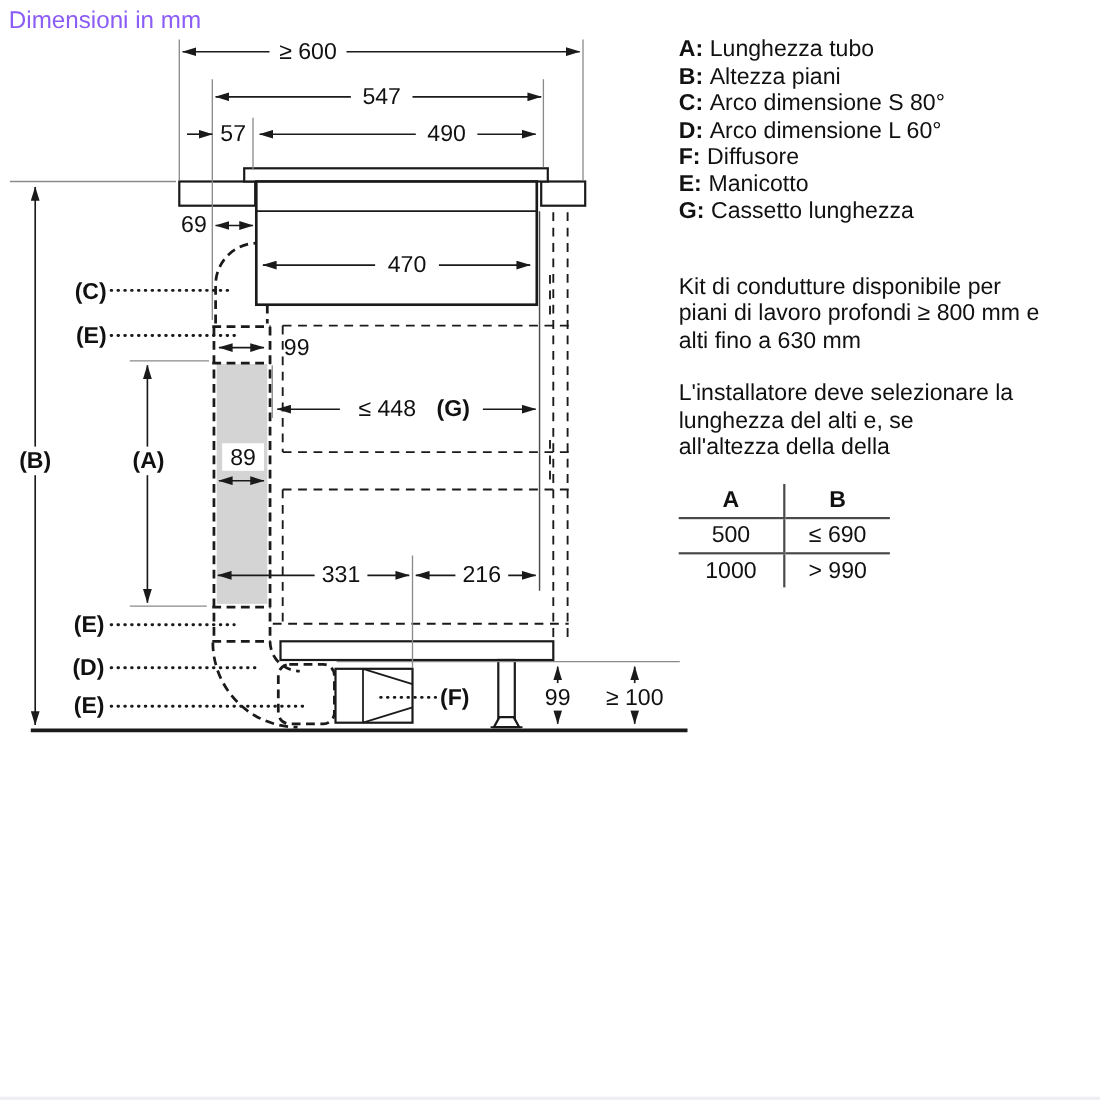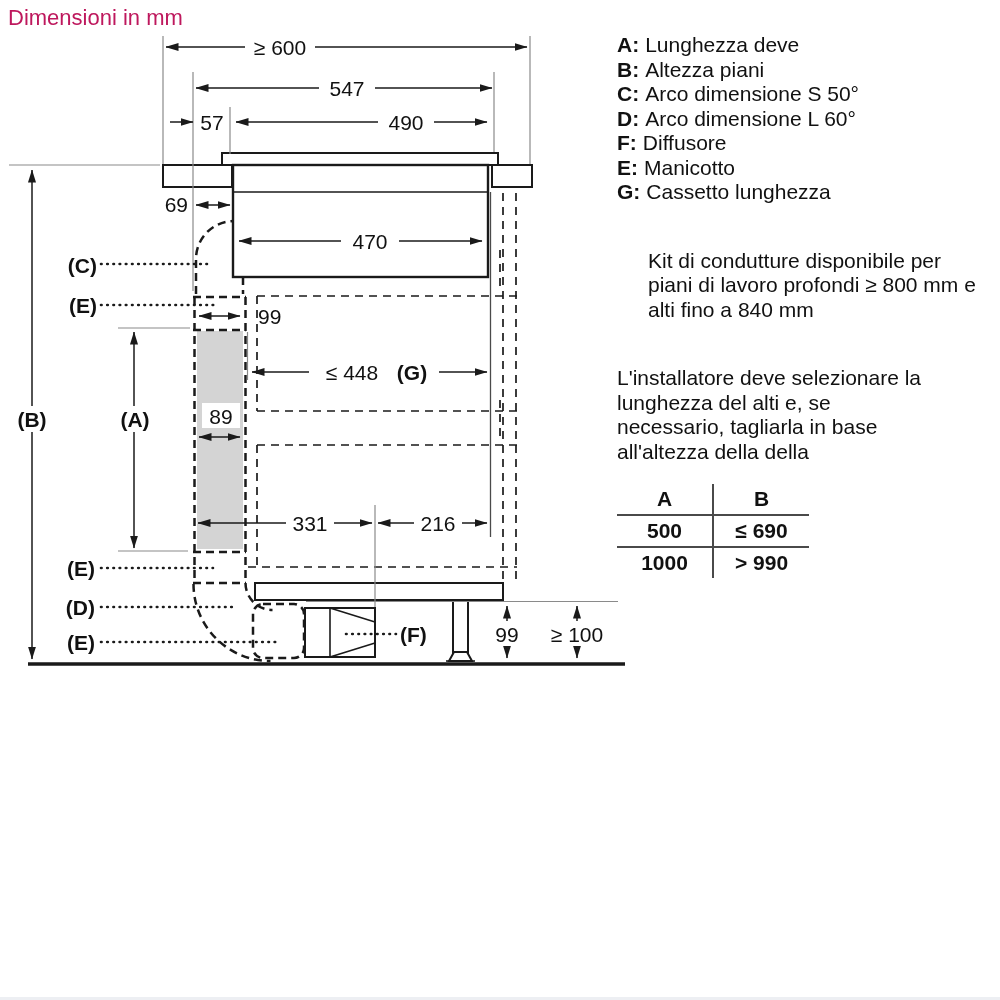--- a/index.html
+++ b/index.html
@@ -1,28 +1,28 @@
 <!DOCTYPE html>
 <html><head>
 <meta charset="utf-8">
 <style>
   html,body{margin:0;padding:0;background:#fff;}
   #stage{position:relative;width:1000px;height:1000px;background:#ffffff;overflow:hidden;
          font-family:"Liberation Sans",sans-serif;color:#111;}
-  #page-title{position:absolute;left:8px;top:5px;font-size:22px;color:#be185d;}
+  #page-title{position:absolute;left:8px;top:5px;font-size:22px;color:#8b5cf6;}
   #drawing{position:absolute;left:0;top:0;}
   
   #right-col{position:absolute;left:617px;top:33px;width:365px;}
   .legend-row{font-size:21px;line-height:24.5px;white-space:nowrap;}
   .lkey{font-weight:bold;margin-right:6px;}
   .note{font-size:21px;line-height:24.5px;}
-  #note1{margin-top:44px;margin-left:31px;}
-  #note2{margin-top:44px;}
+  #note1{margin-top:44px;}
+  #note2{margin-top:24px;}
   table#ab-table{border-collapse:collapse;margin-top:20px;font-size:21px;}
-  #ab-table th,#ab-table td{width:95px;height:30px;text-align:center;padding:0;font-weight:bold;}
+  #ab-table th,#ab-table td{width:95px;height:30px;text-align:center;padding:0;font-weight:normal;}
   #ab-table th{font-weight:bold;}
   #ab-table .hr td,#ab-table .hr th{border-bottom:2px solid #4a4a4a;}
   #ab-table .colB{border-left:2px solid #4a4a4a;}
   
   .dim{stroke:#1a1a1a;stroke-width:1.5;fill:none;}
   .gray{stroke:#8a8a8a;stroke-width:1.2;fill:none;}
   .dark{stroke:#4a4a4a;stroke-width:1.3;fill:none;}
   .dashH{stroke:#1a1a1a;stroke-width:2.5;fill:none;stroke-dasharray:8 5;}
   .dashL{stroke:#1a1a1a;stroke-width:1.7;fill:none;stroke-dasharray:8 6;}
   .dots{stroke:#1a1a1a;stroke-width:2.6;fill:none;stroke-dasharray:0.6 5.6;stroke-linecap:round;}
@@ -201,39 +201,38 @@
       <text class="txt txtb" x="135" y="419">(A)</text>
       <text class="txt txtb end" x="95" y="568">(E)</text>
       <text class="txt txtb end" x="95" y="607">(D)</text>
       <text class="txt txtb end" x="95" y="642">(E)</text>
       <text class="txt txtb start" x="400" y="634">(F)</text>
     </g>
   </svg>
 
   <div id="right-col">
     <div>
-      <div class="legend-row"><span class="lkey">A:</span><span>Lunghezza deve</span></div>
+      <div class="legend-row"><span class="lkey">A:</span><span>Lunghezza tubo</span></div>
       <div class="legend-row"><span class="lkey">B:</span><span>Altezza piani</span></div>
-      <div class="legend-row"><span class="lkey">C:</span><span>Arco dimensione S 50°</span></div>
+      <div class="legend-row"><span class="lkey">C:</span><span>Arco dimensione S 80°</span></div>
       <div class="legend-row"><span class="lkey">D:</span><span>Arco dimensione L 60°</span></div>
       <div class="legend-row"><span class="lkey">F:</span><span>Diffusore</span></div>
       <div class="legend-row"><span class="lkey">E:</span><span>Manicotto</span></div>
       <div class="legend-row"><span class="lkey">G:</span><span>Cassetto lunghezza</span></div>
     </div>
 
     <div id="note1" class="note">
       <div>Kit di condutture disponibile per</div>
       <div>piani di lavoro profondi ≥ 800 mm e</div>
-      <div>alti fino a 840 mm</div>
+      <div>alti fino a 630 mm</div>
     </div>
 
     <div id="note2" class="note">
       <div>L'installatore deve selezionare la</div>
       <div>lunghezza del alti e, se</div>
-      <div>necessario, tagliarla in base</div>
       <div>all'altezza della della</div>
     </div>
 
     <table id="ab-table">
       <tbody>
           <tr class="hr">
         <th>A</th>
         <th class="colB">B</th>
       </tr>
       <tr class="hr">

